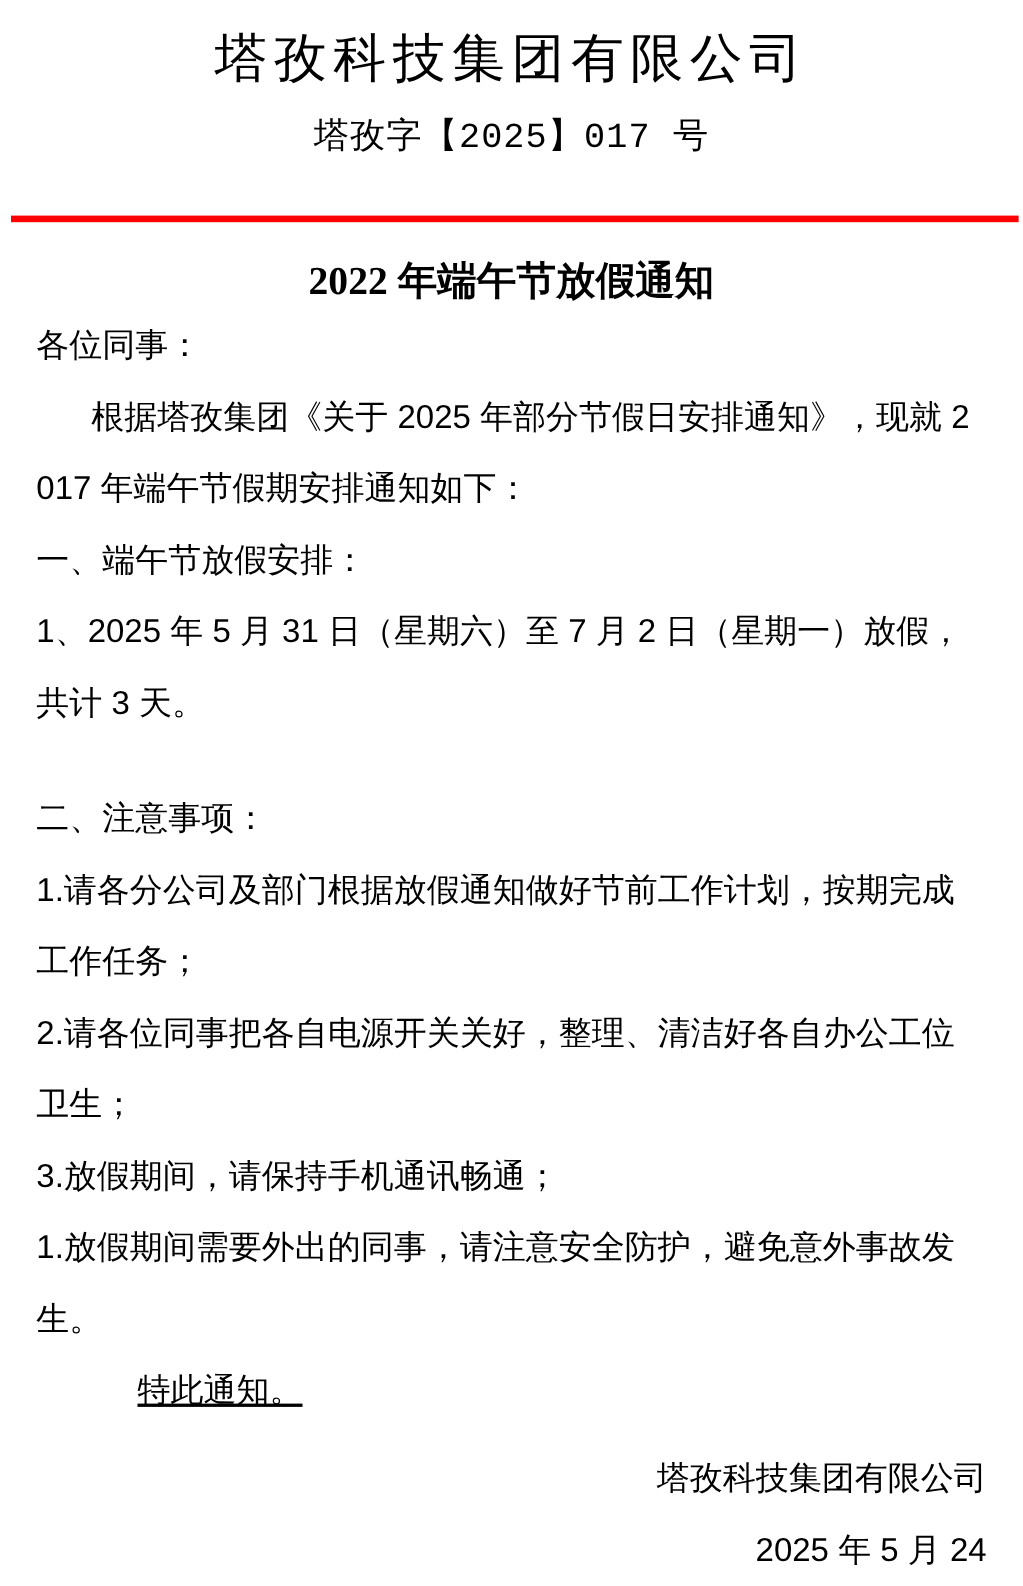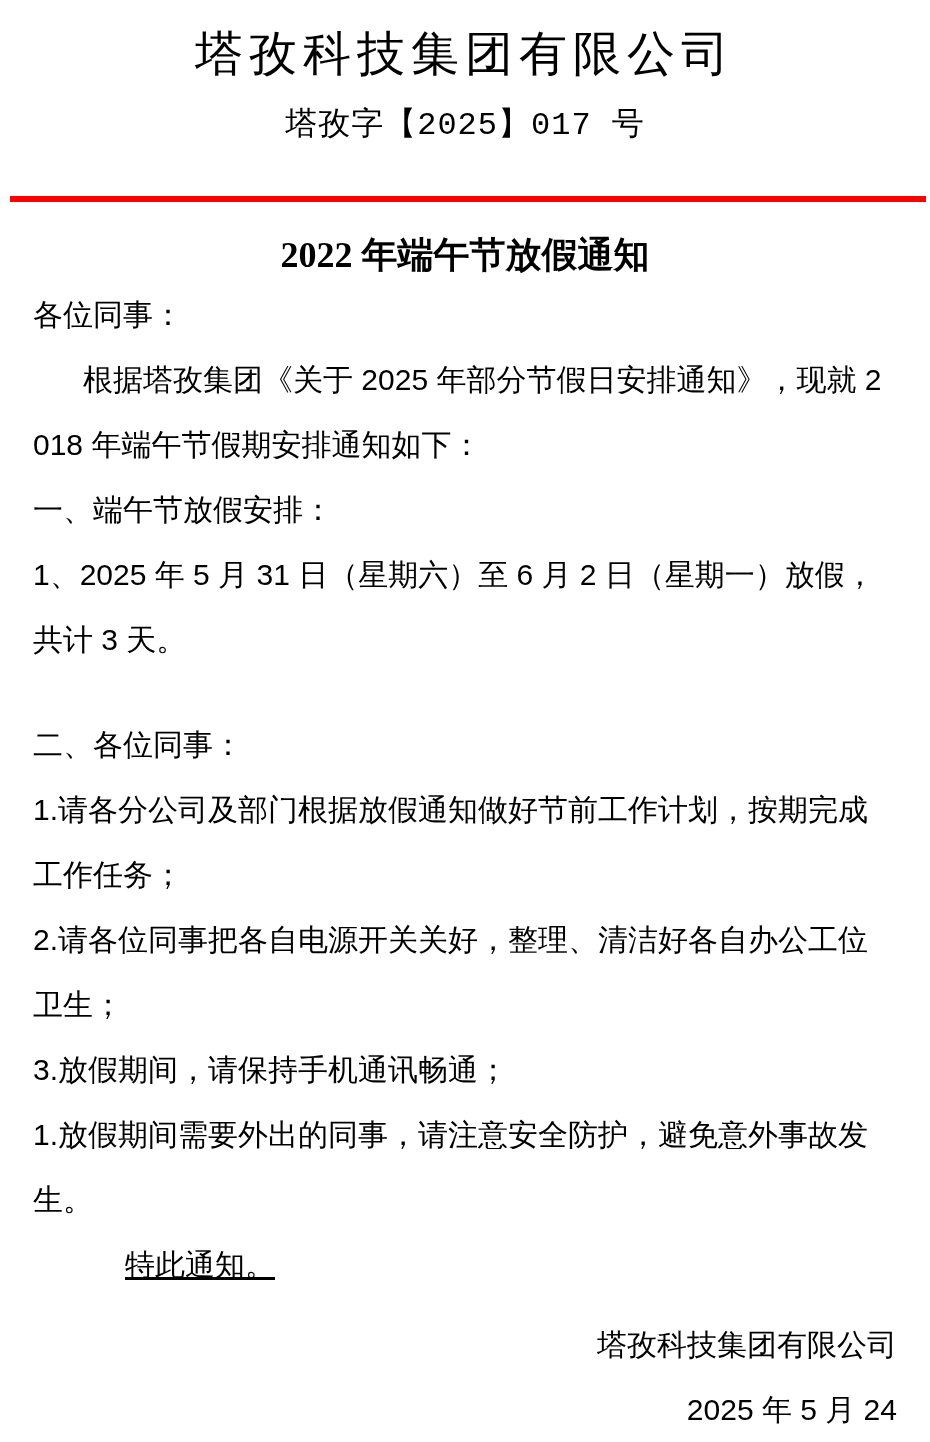--- a/index.html
+++ b/index.html
@@ -79,29 +79,29 @@
   </div>
 
   <div class="red-divider" style="background: rgb(255, 0, 0);"></div>
 
   <h2 class="notice-title">2022 年端午节放假通知</h2>
 
   <div class="body-text">
 
     <p>各位同事：</p>
 
-    <p class="indent-first">根据塔孜集团《关于 2025 年部分节假日安排通知》，现就 2018 年端午节假期安排通知如下：</p>
+    <p class="indent-first">根据塔孜集团《关于 2025 年部分节假日安排通知》，现就 2017 年端午节假期安排通知如下：</p>
 
     <p>一、端午节放假安排：</p>
 
-    <p>1、2025 年 5 月 31 日（星期六）至 6 月 2 日（星期一）放假，共计 3 天。</p>
+    <p>1、2025 年 5 月 31 日（星期六）至 7 月 2 日（星期一）放假，共计 3 天。</p>
 
     <div class="section-gap"></div>
 
-    <p>二、各位同事：</p>
+    <p>二、注意事项：</p>
 
     <p>1.请各分公司及部门根据放假通知做好节前工作计划，按期完成工作任务；</p>
 
     <p>2.请各位同事把各自电源开关关好，整理、清洁好各自办公工位卫生；</p>
 
     <p>3.放假期间，请保持手机通讯畅通；</p>
 
     <p>1.放假期间需要外出的同事，请注意安全防护，避免意外事故发生。</p>
 
     <p class="closing-line">特此通知。</p>

